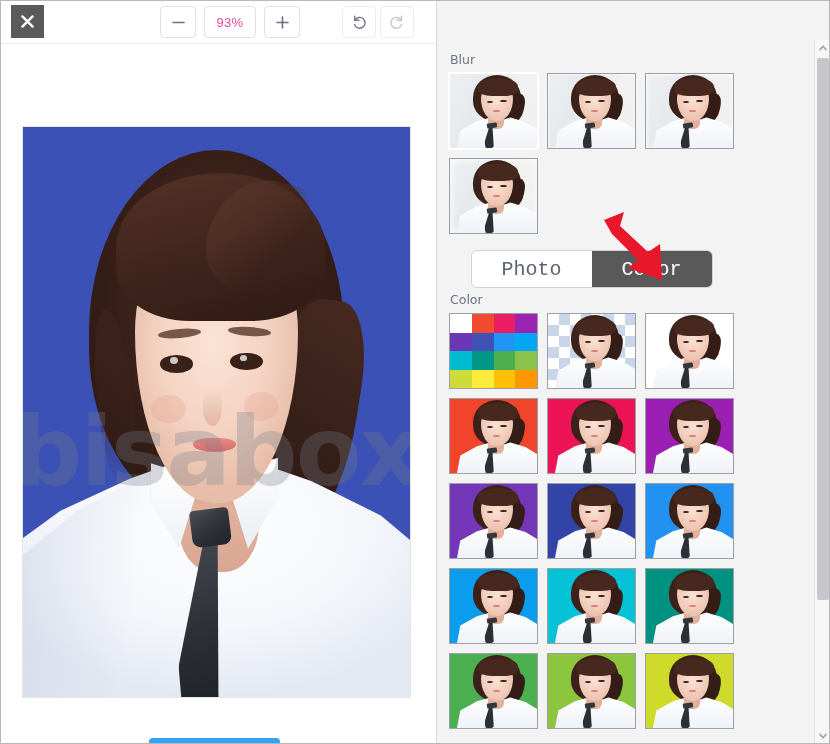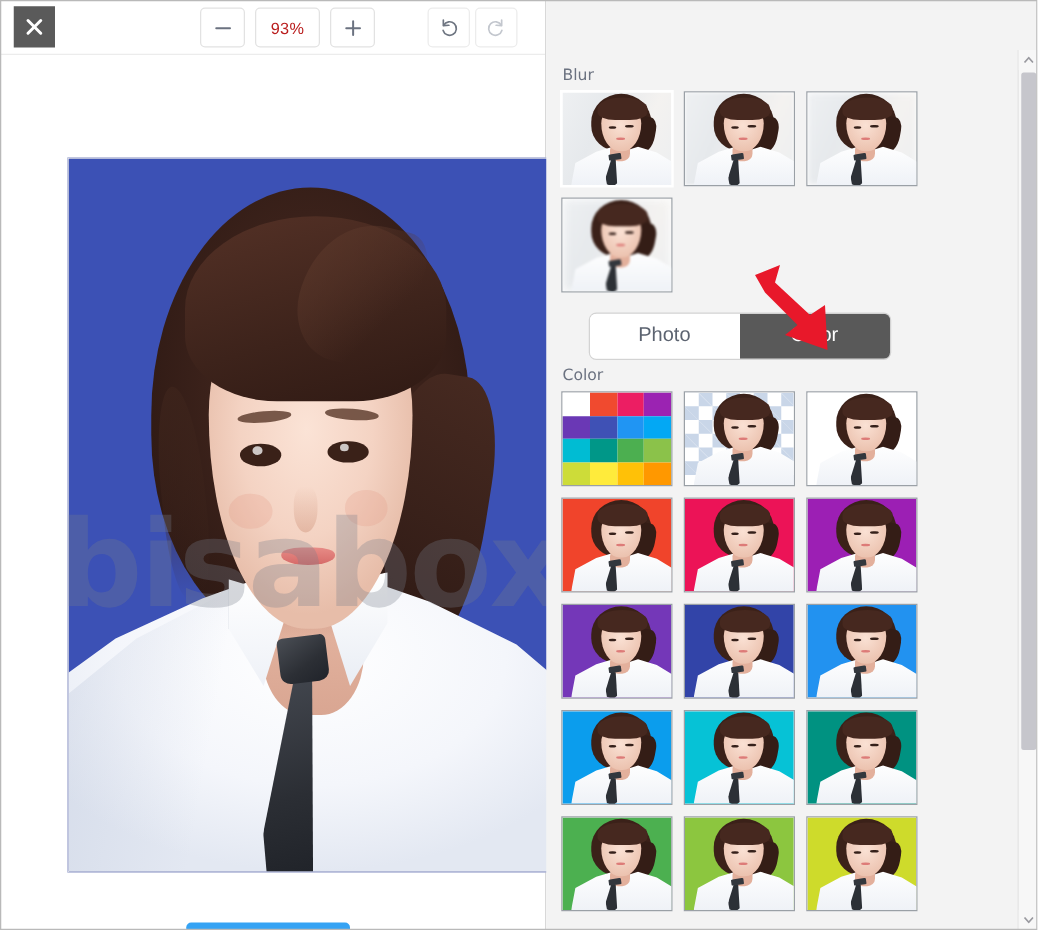--- a/index.html
+++ b/index.html
@@ -47,21 +47,21 @@
     border: 1px solid #e2e2e2; border-radius: 4px;
     background: #fff;
     display: flex; align-items: center; justify-content: center;
     cursor: pointer;
   }
   .zoom-level {
     min-width: 52px; height: 32px;
     border: 1px solid #e2e2e2; border-radius: 4px;
     background: #fff;
     display: flex; align-items: center; justify-content: center;
-    font-size: 13px; color: #b91c1c; letter-spacing: .3px;
+    font-size: 13px; color: #ec4899; letter-spacing: .3px;
   }
 
   .history-group {
     position: absolute; right: 22px; top: 6px;
     display: flex; align-items: center; gap: 4px;
   }
   .hist-btn {
     width: 34px; height: 32px;
     border: 1px solid #ececec; border-radius: 4px;
     background: #fff;
@@ -76,21 +76,20 @@
   }
 
   #photo-frame {
     position: absolute;
     left: 22px; top: 82px;
     width: 389px; height: 572px;
     border: 1px solid #e6e6e6;
     overflow: hidden;
     background: #3c51b5;
     cursor: crosshair;
-    margin-left: 32px;
   }
 
   
   .portrait { position: absolute; inset: 0; }
 
   .bg-blue { position: absolute; inset: 0; background: #3c51b5; }
 
   
   .shirt {
     position: absolute;
@@ -352,22 +351,22 @@
   .palette i { display: block; }
 
   
   .seg-wrap { width: 285px; display: flex; justify-content: center; margin: 16px 0 4px; }
   .seg {
     display: flex; border-radius: 6px; overflow: hidden;
     border: 1px solid #d3d3d3; height: 38px;
   }
   .seg button {
     border: none; width: 120px; height: 100%;
-    font-size: 16px; cursor: pointer;
-    font-family: Liberation Sans, sans-serif;
+    font-size: 20px; cursor: pointer;
+    font-family: Liberation Mono, monospace;
   }
   .seg .off { background: #fff; color: #5c6370; }
   .seg .on  { background: #595959; color: #ffffff; }
 
   
   #red-arrow {
     position: absolute;
     left: 598px; top: 206px;
     width: 80px; height: 76px;
     pointer-events: none;

